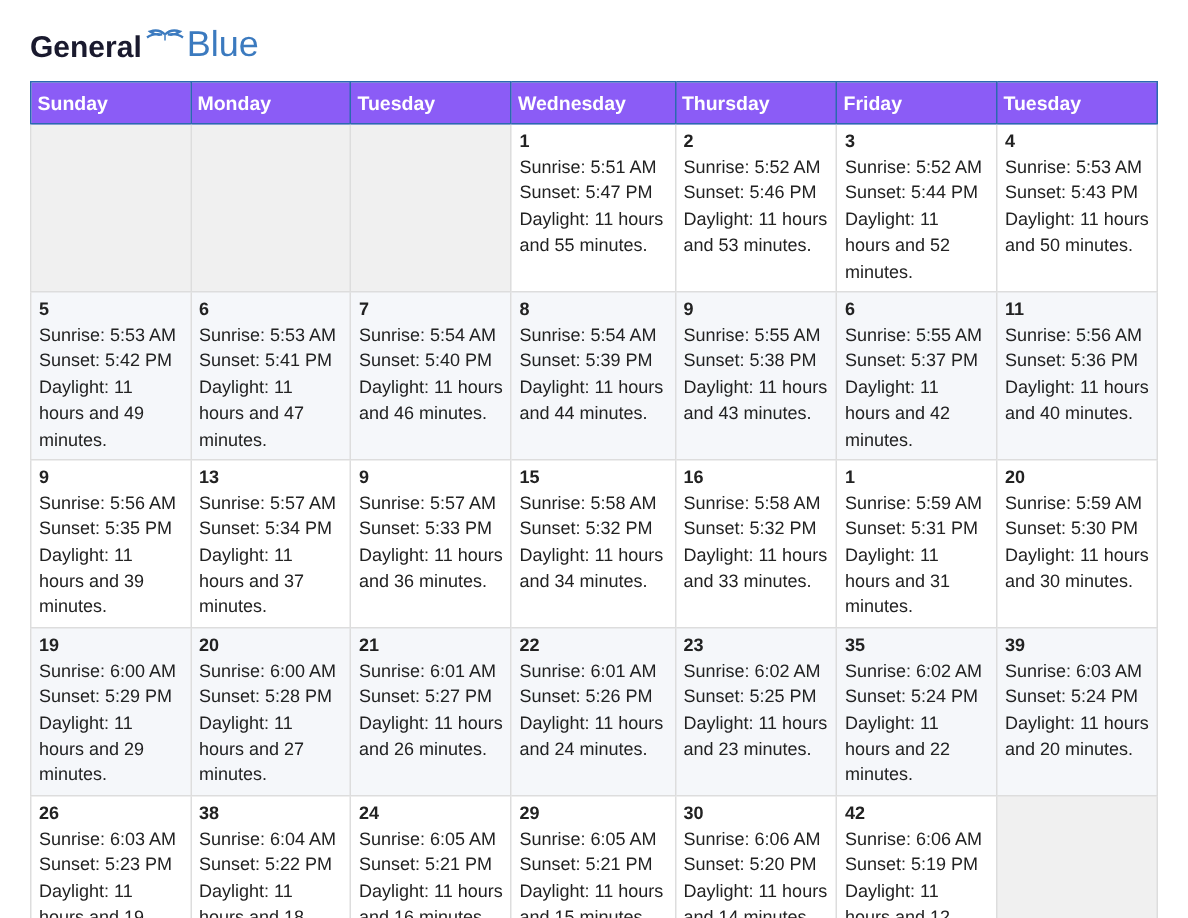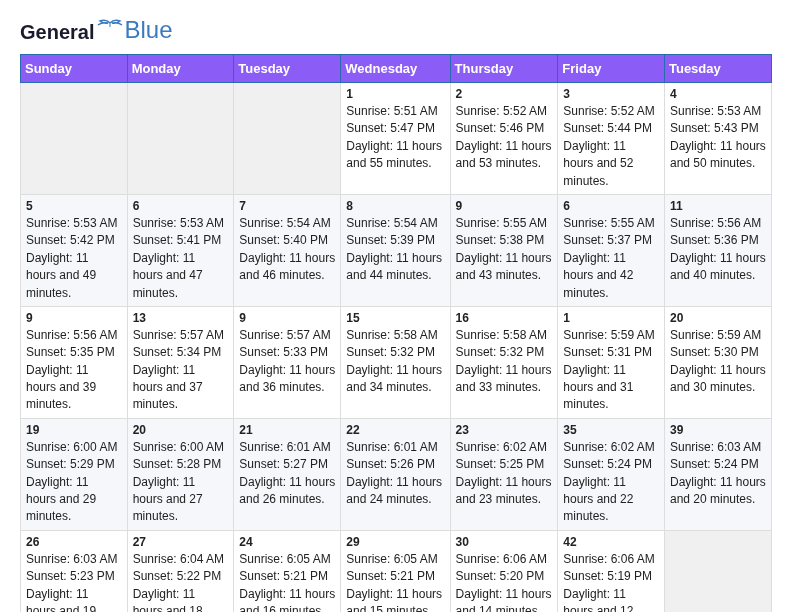--- a/index.html
+++ b/index.html
@@ -215,21 +215,21 @@
           <span class="day-num">39</span>
           <div class="day-info">Sunrise: 6:03 AM<br>Sunset: 5:24 PM<br>Daylight: 11 hours and 20 minutes.</div>
         </td>
       </tr>
       <tr>
         <td>
           <span class="day-num">26</span>
           <div class="day-info">Sunrise: 6:03 AM<br>Sunset: 5:23 PM<br>Daylight: 11 hours and 19 minutes.</div>
         </td>
         <td>
-          <span class="day-num">27</span>
+          <span class="day-num">38</span>
           <div class="day-info">Sunrise: 6:04 AM<br>Sunset: 5:22 PM<br>Daylight: 11 hours and 18 minutes.</div>
         </td>
         <td>
           <span class="day-num">24</span>
           <div class="day-info">Sunrise: 6:05 AM<br>Sunset: 5:21 PM<br>Daylight: 11 hours and 16 minutes.</div>
         </td>
         <td>
           <span class="day-num">29</span>
           <div class="day-info">Sunrise: 6:05 AM<br>Sunset: 5:21 PM<br>Daylight: 11 hours and 15 minutes.</div>
         </td>

